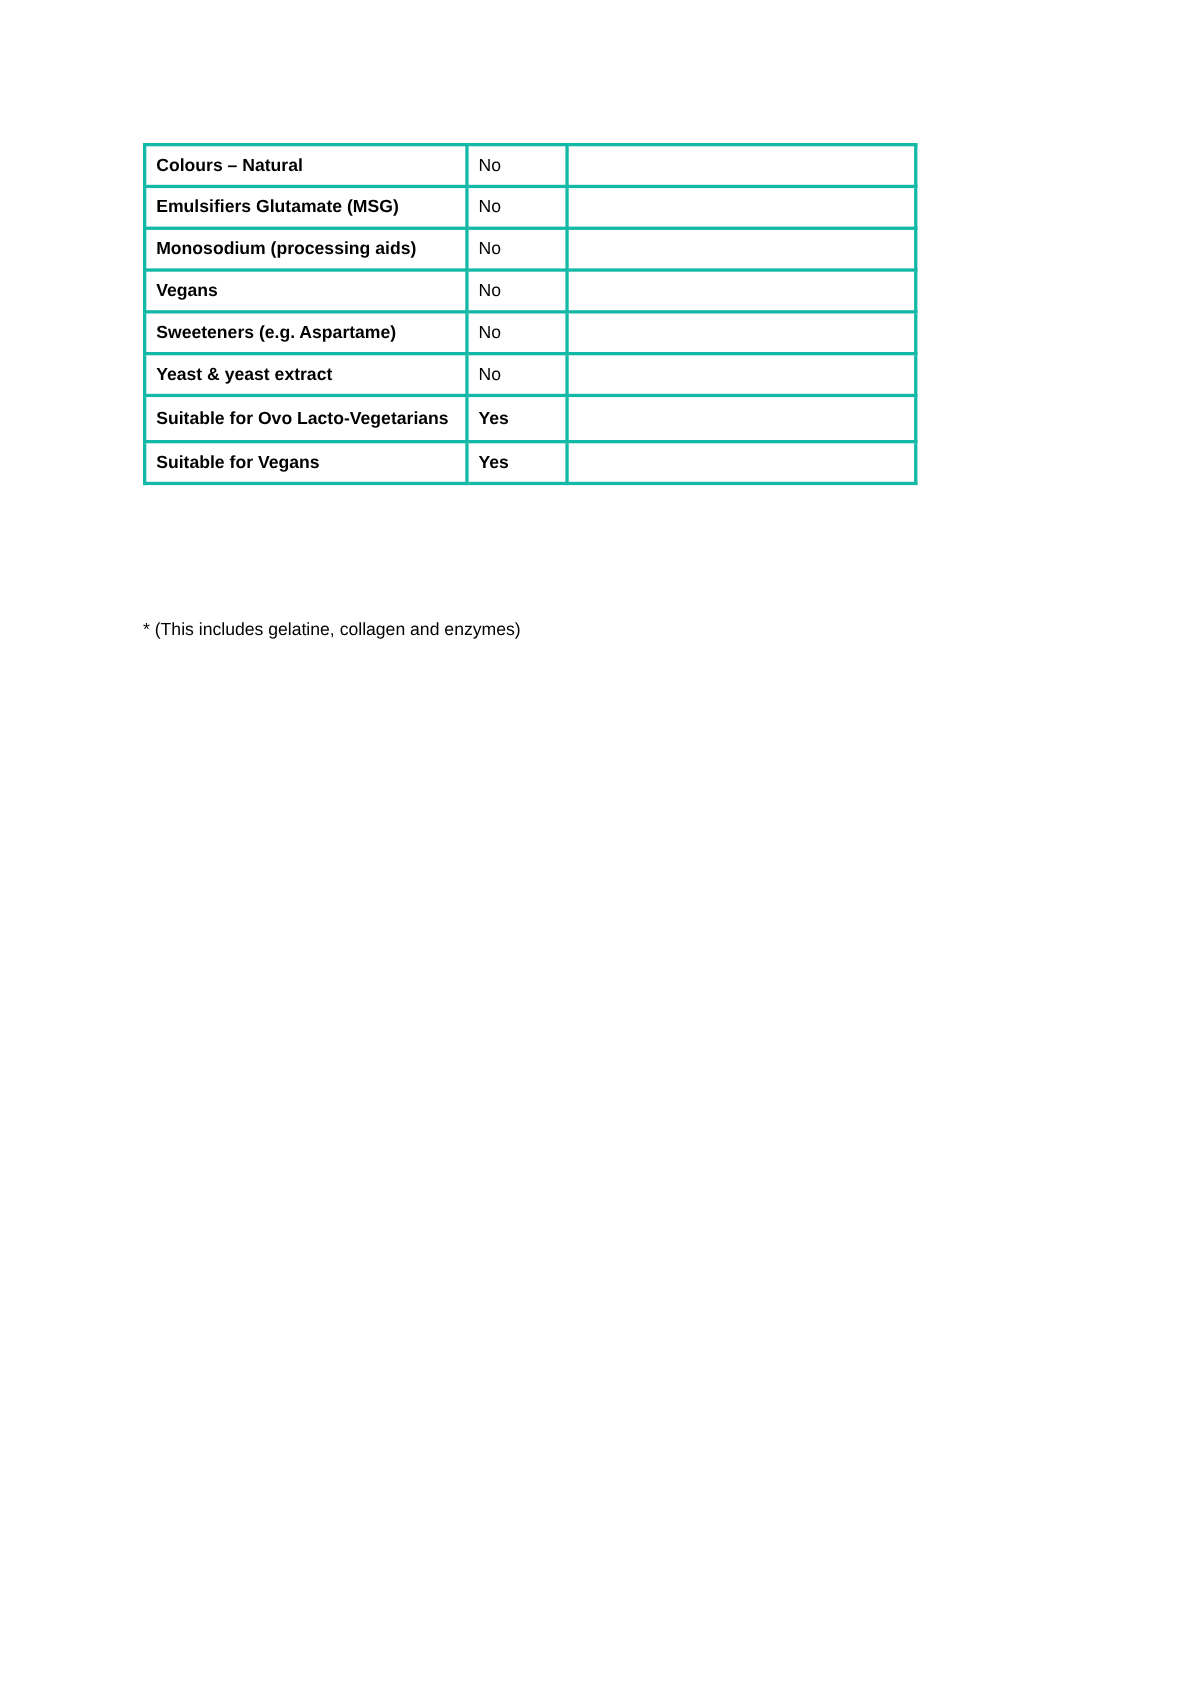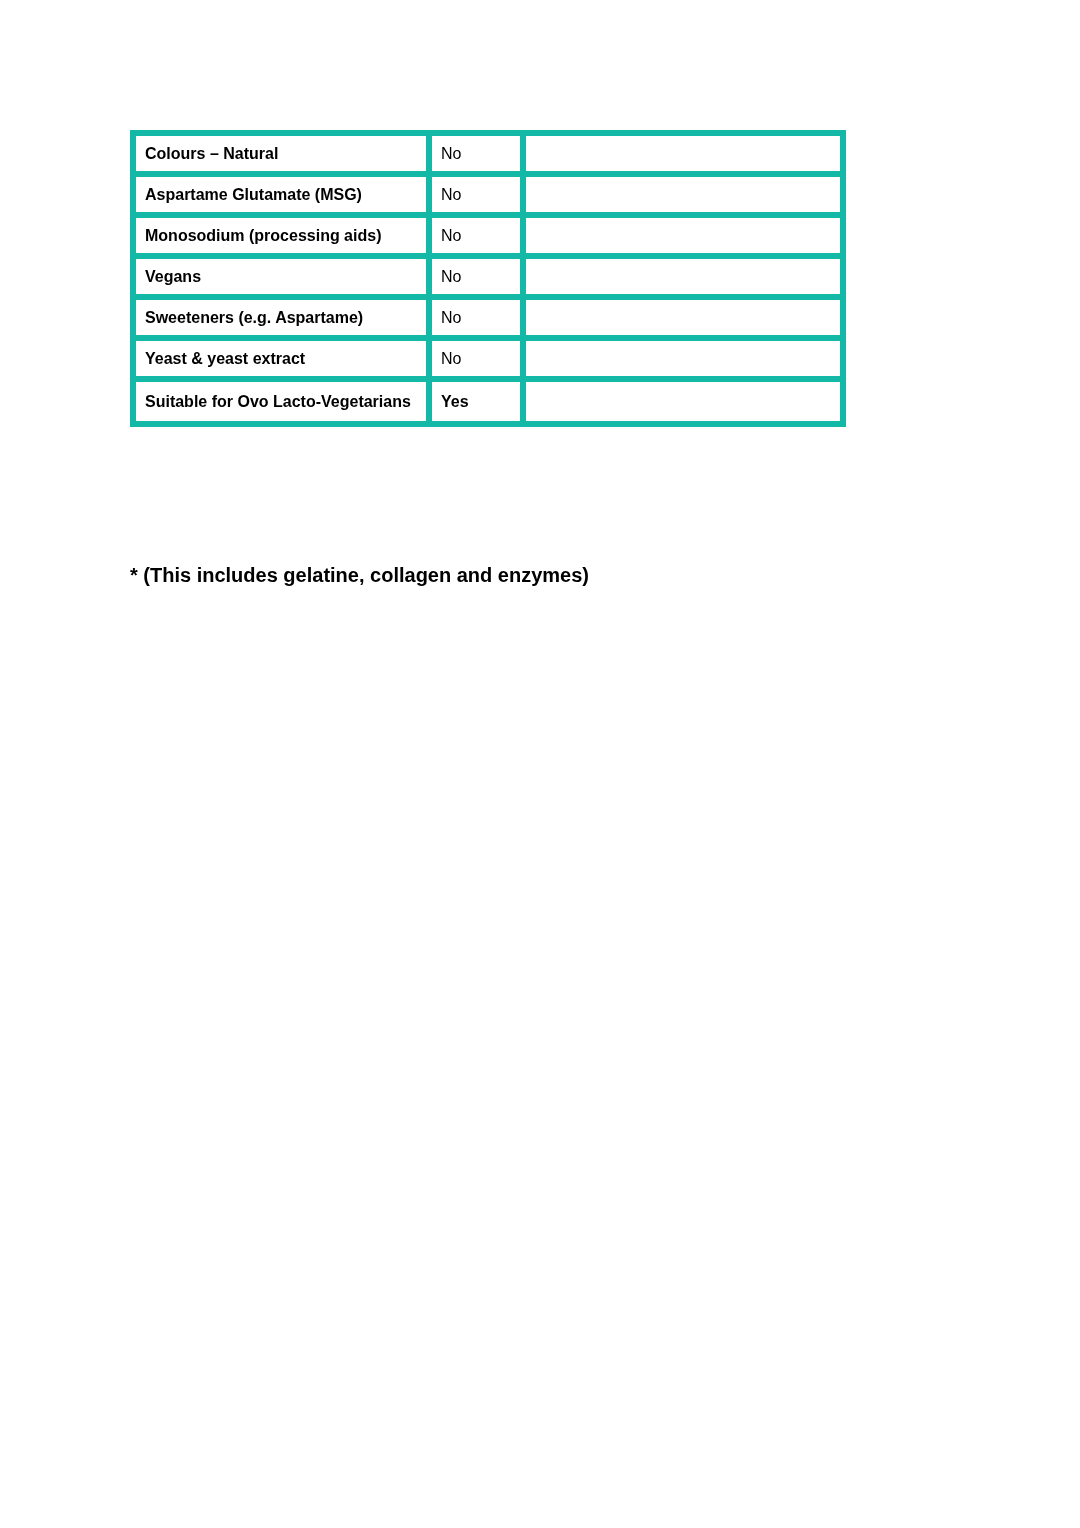--- a/index.html
+++ b/index.html
@@ -4,49 +4,48 @@
 <style>
   html, body { margin:0; padding:0; background:#ffffff; }
   body { width:1080px; height:1528px; position:relative; font-family:"Liberation Sans", sans-serif; color:#000; }
   .page { position:absolute; left:0; top:0; width:1080px; height:1528px; background:#fff; }
   table.spec {
     position:absolute; left:130px; top:130px;
     border-collapse:collapse;
     font-size:16px;
   }
   table.spec td {
-    border:6px solid #14b8a6;
+    border:3px solid #14b8a6;
     padding:0 9px;
     height:35px;
     vertical-align:middle;
   }
   table.spec tr.tall td { height:39px; }
   td.label { width:272px; font-weight:bold; }
   td.value { width:70px; }
   td.value.bold { font-weight:bold; }
   td.note { width:296px; }
   .footnote {
     position:absolute; left:130px; top:564px;
-    font-size:20px;
-    font-weight:bold;
+    font-size:16px;
   }
 </style>
 </head>
 <body>
 
 <div class="page">
   <table class="spec">
     <tbody>
       <tr>
         <td class="label">Colours – Natural</td>
         <td class="value">No</td>
         <td class="note"></td>
       </tr>
       <tr>
-        <td class="label">Aspartame Glutamate (MSG)</td>
+        <td class="label">Emulsifiers Glutamate (MSG)</td>
         <td class="value">No</td>
         <td class="note"></td>
       </tr>
       <tr>
         <td class="label">Monosodium (processing aids)</td>
         <td class="value">No</td>
         <td class="note"></td>
       </tr>
       <tr>
         <td class="label">Vegans</td>
@@ -61,16 +60,21 @@
       <tr>
         <td class="label">Yeast &amp; yeast extract</td>
         <td class="value">No</td>
         <td class="note"></td>
       </tr>
       <tr class="tall">
         <td class="label">Suitable for Ovo Lacto-Vegetarians</td>
         <td class="value bold">Yes</td>
         <td class="note"></td>
       </tr>
+      <tr>
+        <td class="label">Suitable for Vegans</td>
+        <td class="value bold">Yes</td>
+        <td class="note"></td>
+      </tr>
     </tbody>
   </table>
   <div class="footnote">* (This includes gelatine, collagen and enzymes)</div>
 </div>
 
 </body></html>

